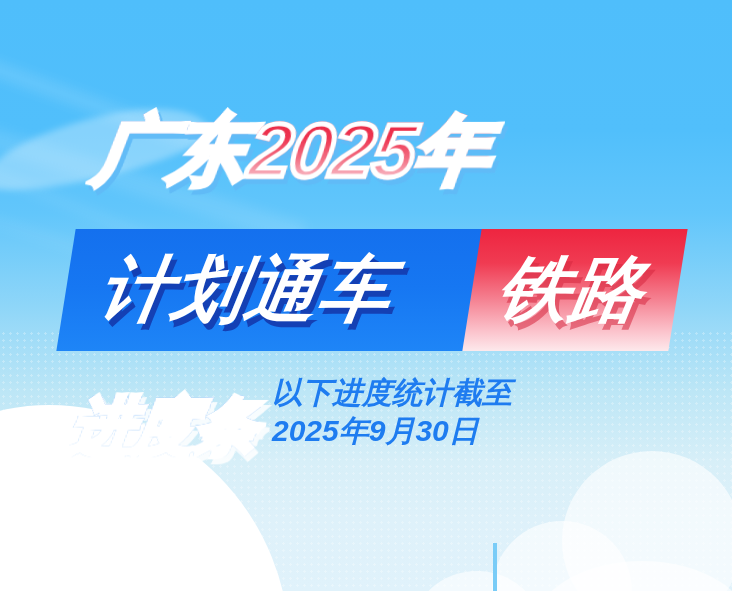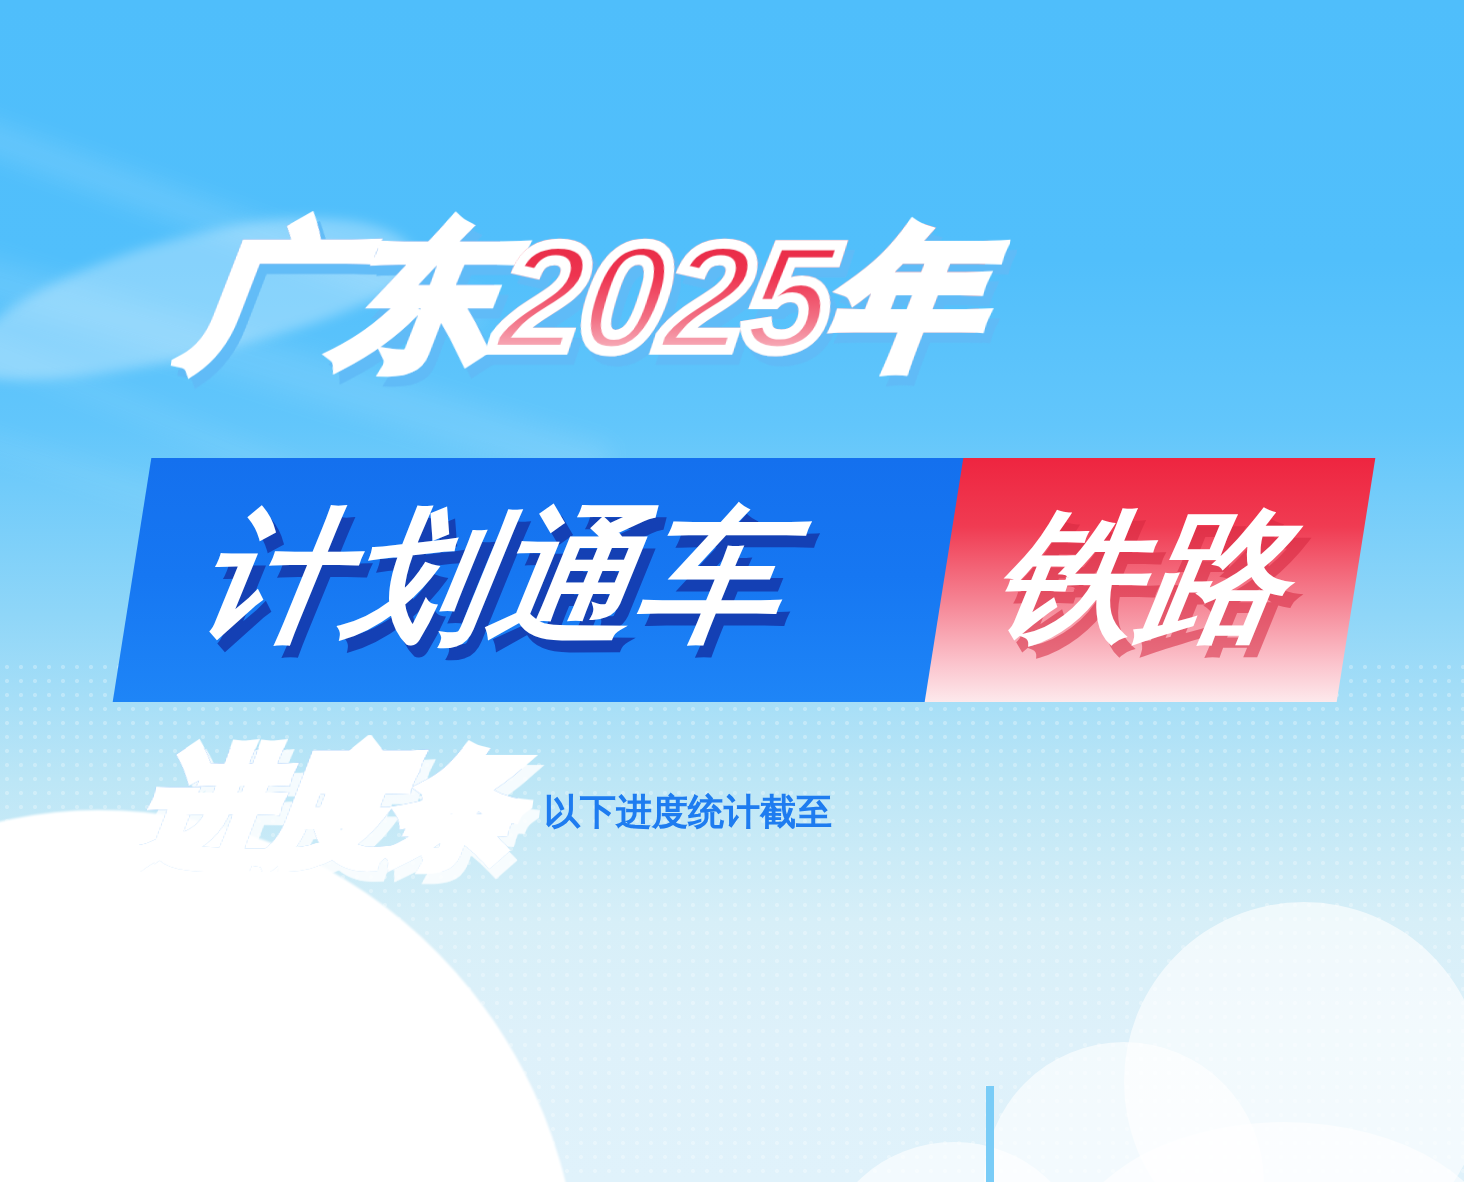--- a/index.html
+++ b/index.html
@@ -217,23 +217,24 @@
     paint-order: stroke fill;
     background-image: linear-gradient(to bottom, #1E7DF3 0%, #2C8BF6 40%, #63AFF8 72%, #A8D3FB 100%);
     background-clip: text;
     -webkit-background-clip: text;
     color: transparent;
     transform: skewX(-8deg);
     filter: drop-shadow(4px 5px 0 rgba(255,255,255,0.85));
   }
   .l3-caption {
     margin-left: 14px;
-    margin-bottom: 18px;
-    font-size: 18px;
+    margin-bottom: 6px;
+    font-size: 30px;
     font-weight: 700;
+    font-style: italic;
     color: #1E7CF0;
     line-height: 1.28;
   }
   .l3-caption div { white-space: nowrap; }
 </style>
 </head>
 <body>
 
 <div id="poster">
 
@@ -273,17 +274,18 @@
       <div class="banner-text">
         <span class="b-plan">计划通车</span>
         <span class="b-rail">铁路</span>
       </div>
     </div>
 
     <div class="line3">
       <span class="l3-main">进度条</span>
       <div class="l3-caption">
         <div>以下进度统计截至</div>
+        <div>2025年9月30日</div>
       </div>
     </div>
 
   </div>
 </div>
 
 </body></html>

